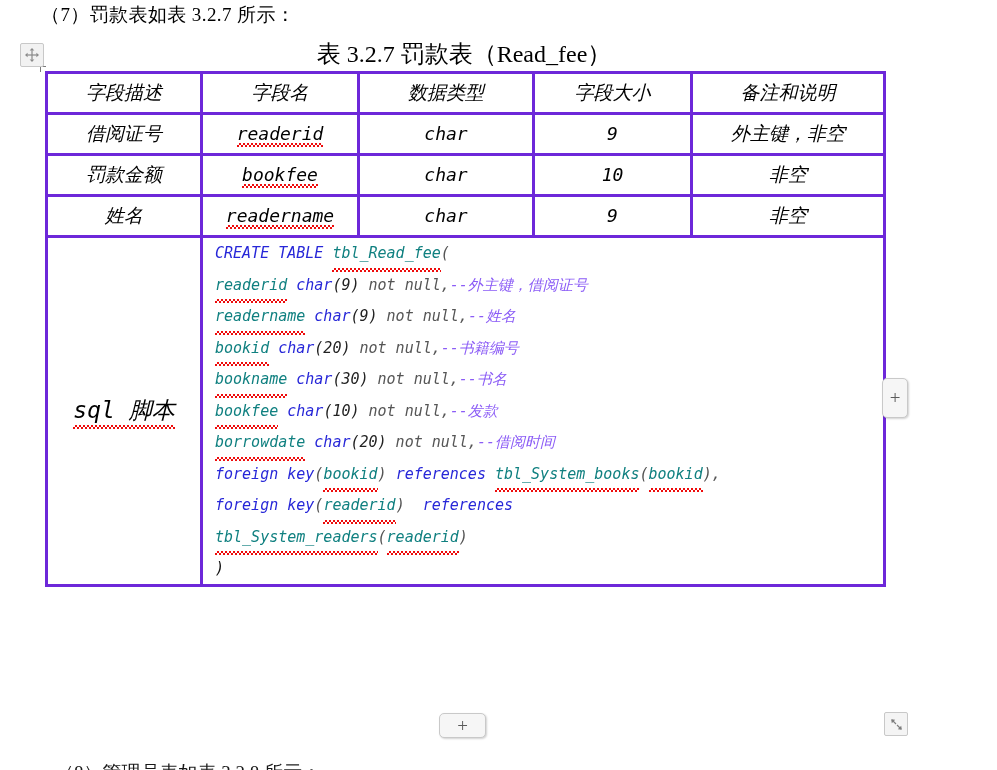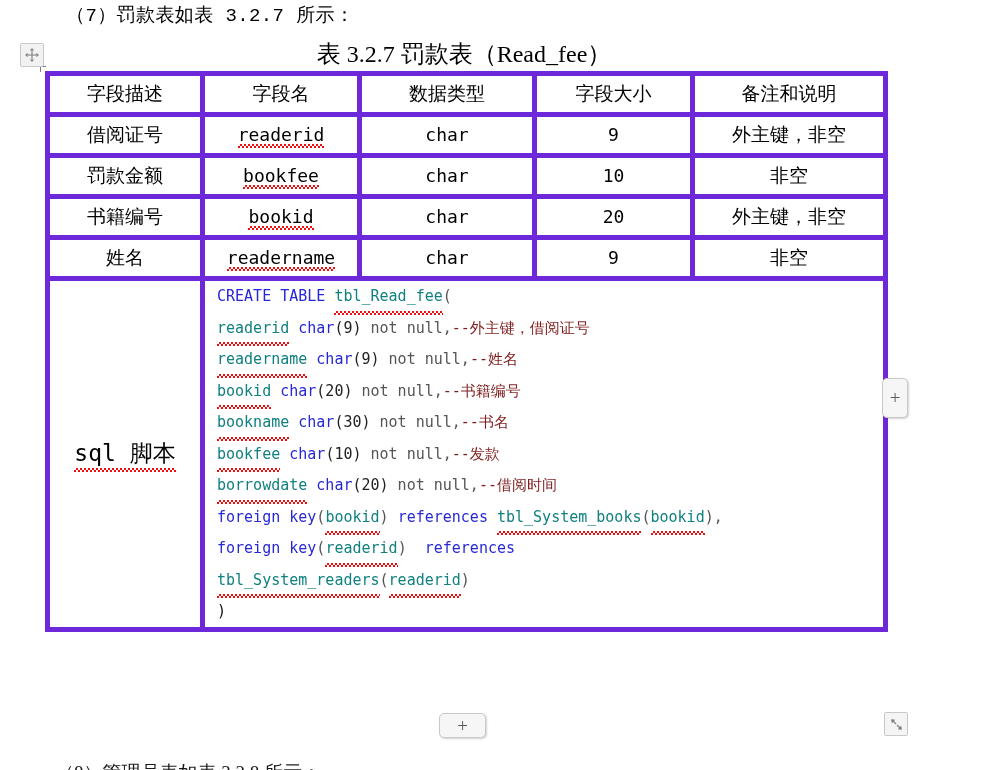--- a/index.html
+++ b/index.html
@@ -13,27 +13,27 @@
   #page {
     position: relative;
     width: 997px;
     height: 770px;
     background: #ffffff;
   }
 
   
   .intro {
     position: absolute;
-    left: 66px;
+    left: 41px;
     top: 2px;
     font-size: 19px;
     color: #000;
     letter-spacing: 0.4px;
     white-space: nowrap;
-    font-family: Liberation Mono, monospace;
+    font-family: Liberation Serif, serif;
   }
 
   
   .caption {
     position: absolute;
     left: 0; top: 38px;
     width: 928px;
     text-align: center;
     font-size: 24px;
     color: #000;
@@ -57,28 +57,29 @@
   table.doc {
     position: absolute;
     left: 45px;
     top: 71px;
     width: 838px;
     border-collapse: collapse;
     table-layout: fixed;
     background: #fff;
   }
   table.doc td {
-    border: 5px solid #6d28d9;
+    border: 3px solid #6d28d9;
     text-align: center;
     vertical-align: middle;
     font-size: 19px;
     color: #000;
     padding: 0;
     height: 41px;
     font-family: "Liberation Serif", "DejaVu Serif", serif;
+    font-style: italic;
   }
   td.c1 { width: 155px; }
   td.c2 { width: 157px; }
   td.c3 { width: 175px; }
   td.c4 { width: 158px; margin-left: 32px; }
   td.c5 { width: 193px; }
 
   .mono {
     font-family: "DejaVu Sans Mono", "Liberation Mono", monospace;
     font-size: 18px;
@@ -119,21 +120,21 @@
     line-height: 30.5px;
     white-space: pre-wrap;
     text-align: left;
     margin-left: 12px;
   }
   .code .ln { display: block; }
   .kw   { color: #2727d8; }   
   .id   { color: #108080; }   
   .pl   { color: #555555; }   
   .num  { color: #222222; }
-  .cmt  { color: #7f1d1d; }   
+  .cmt  { color: #8b5cf6; }   
   .blk  { color: #111111; }
 
   
   .btn-add {
     position: absolute;
     background: #f6f6f6;
     border: 1px solid #c9c9c9;
     border-radius: 5px;
     box-shadow: 1px 1px 2px rgba(0,0,0,0.18);
     display: flex; align-items: center; justify-content: center;
@@ -228,27 +229,20 @@
 
       <tr>
         <td class="c1">罚款金额</td>
         <td class="c2"><span class="mono sq">bookfee</span></td>
         <td class="c3"><span class="mono">char</span></td>
         <td class="c4"><span class="mono">10</span></td>
         <td class="c5">非空</td>
       </tr>
 
 
-      <tr>
-        <td class="c1">书籍编号</td>
-        <td class="c2"><span class="mono sq">bookid</span></td>
-        <td class="c3"><span class="mono">char</span></td>
-        <td class="c4"><span class="mono">20</span></td>
-        <td class="c5">外主键，非空</td>
-      </tr>
 
 
       <tr>
         <td class="c1">姓名</td>
         <td class="c2"><span class="mono sq">readername</span></td>
         <td class="c3"><span class="mono">char</span></td>
         <td class="c4"><span class="mono">9</span></td>
         <td class="c5">非空</td>
       </tr>
 

